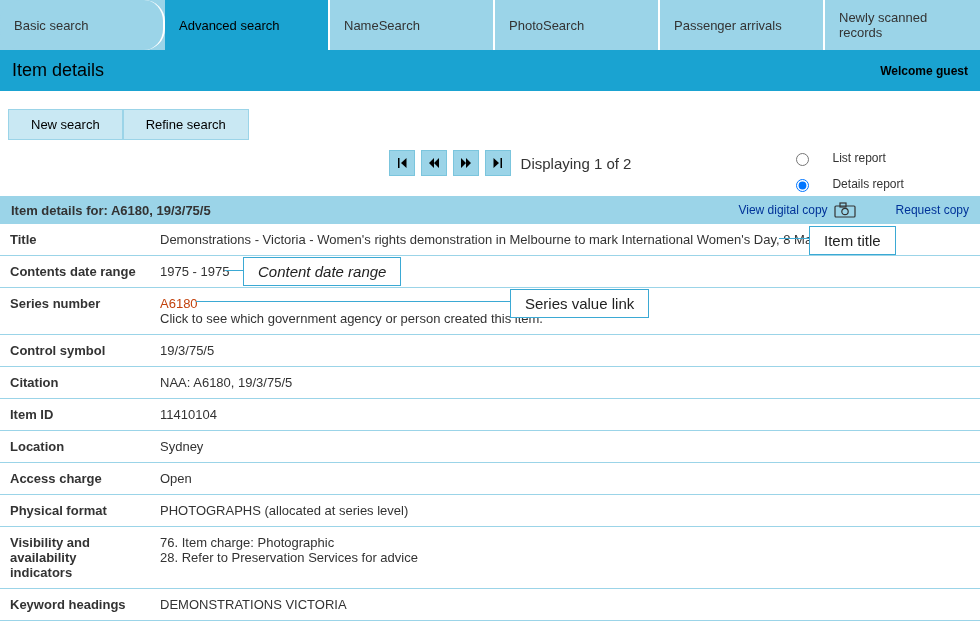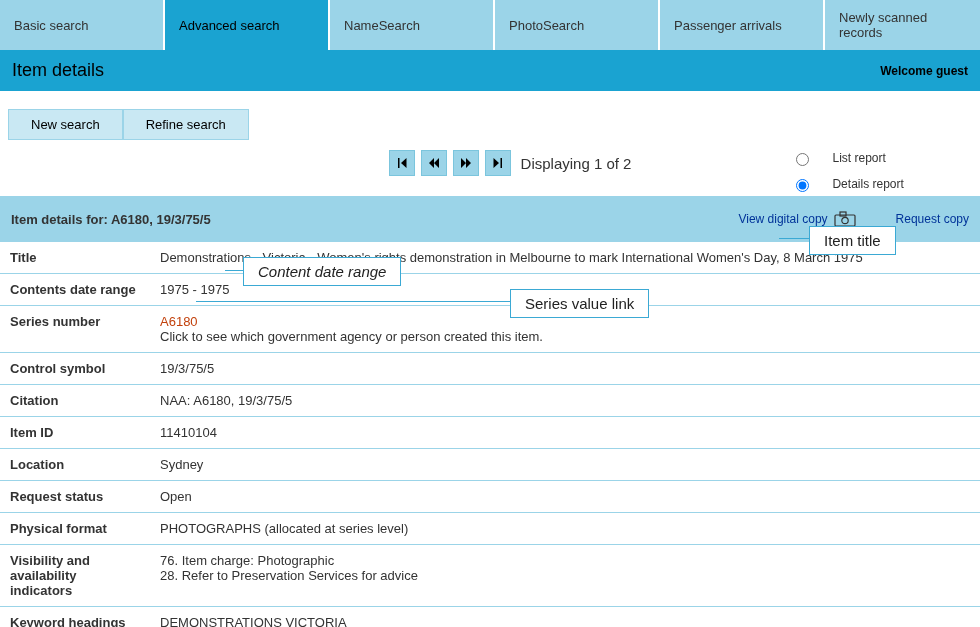--- a/index.html
+++ b/index.html
@@ -23,21 +23,21 @@
     font-size: 13px;
     min-height: 36px;
     display: flex;
     align-items: center;
   }
   .tab.active {
     background: #1aa3d1;
     color: #000;
     font-weight: normal;
   }
-  .tab:first-child { width: 165px; }
+  .tab:first-child { width: 165px; border-radius: 21px; }
   .tab:nth-child(2) { width: 165px; }
   .tab:nth-child(3) { width: 165px; }
   .tab:nth-child(4) { width: 165px; }
   .tab:nth-child(5) { width: 165px; }
   .tab:nth-child(6) { flex: 1; border-right: none; }
   .titlebar {
     background: #1aa3d1;
     color: #000;
     padding: 10px 12px;
     display: flex;
@@ -88,21 +88,21 @@
     display: flex;
     flex-direction: column;
     align-items: flex-start;
     padding-left: 160px;
     gap: 10px;
     font-size: 12px;
   }
   .pager-right label { display: flex; align-items: center; gap: 20px; cursor: pointer; }
   .detail-header {
     background: #9bd4e8;
-    padding: 14px 10px;
+    padding: 5px 10px;
     display: flex;
     align-items: center;
     border: 1px solid #9bd4e8;
     font-size: 13px;
   }
   .detail-header .lhs { font-weight: bold; flex: 1; }
   .detail-header .link { color: #003399; cursor: pointer; font-size: 12px;}
   .cam-icon {
     display: inline-flex;
     margin-left: 6px;
@@ -232,21 +232,21 @@
     </tr>
     <tr>
       <td class="lbl">Item ID</td>
       <td>11410104</td>
     </tr>
     <tr>
       <td class="lbl">Location</td>
       <td>Sydney</td>
     </tr>
     <tr>
-      <td class="lbl">Request status</td>
+      <td class="lbl">Access charge</td>
       <td>Open</td>
     </tr>
     <tr>
       <td class="lbl">Physical format</td>
       <td>PHOTOGRAPHS (allocated at series level)</td>
     </tr>
     <tr>
       <td class="lbl">Visibility and availability indicators</td>
       <td>
         <span>76. Item charge: Photographic</span><br>

